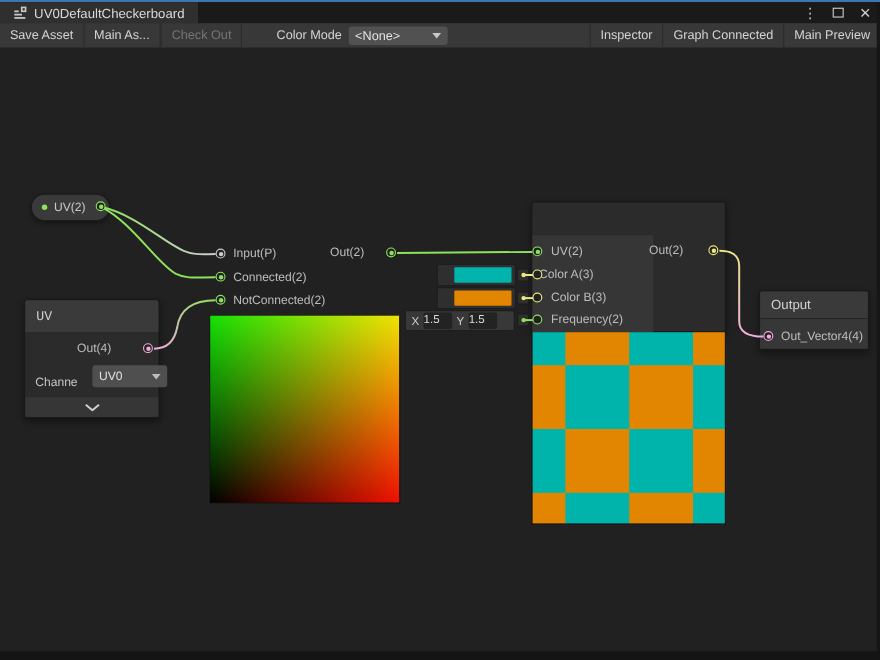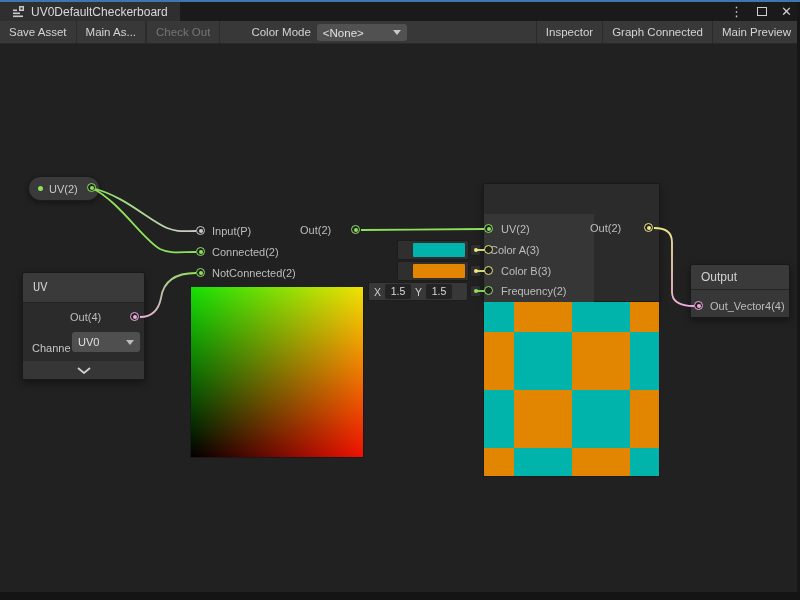--- a/index.html
+++ b/index.html
@@ -81,21 +81,21 @@
     position:absolute; z-index:2; border:1px solid #191919; border-top:none;
     background: conic-gradient(var(--color-b,#e28500) 0 25%, var(--color-a,#00b3ab) 0 50%, var(--color-b,#e28500) 0 75%, var(--color-a,#00b3ab) 0);
     background-size:116px 116px; background-position:-28px -28px;
   }
 
   .ctrl { position:absolute; background:#2f2f2f; border:1px solid #1d1d1d; border-radius:2px; z-index:3; }
   .swatch { position:absolute; z-index:4; border-radius:1px; }
   .connector { position:absolute; width:11px; height:12px; background:#2f2f2f; border:1px solid #1d1d1d; border-radius:2px; z-index:4; display:flex; align-items:center; justify-content:center; }
   .connector .cdot { width:4px; height:4px; border-radius:50%; }
   .freq-row { position:absolute; background:#383838; border:1px solid #1d1d1d; border-radius:2px; z-index:3; display:flex; align-items:center; gap:4px; padding:0 5px; font-size:10.5px; color:#cfcfcf; }
-  .num-field { width:26px; height:15px; background:#232323; border-radius:2px; text-align:center; line-height:15px; font-size:10.5px; color:#dadada; }
+  .num-field { width:26px; height:15px; background:#232323; border-radius:2px; text-align:left; line-height:15px; font-size:10.5px; color:#dadada; }
 
   .uv-dd {
     position:absolute; width:68px; height:20px; background:#4f4f4f; border-radius:3px;
     display:flex; align-items:center; padding:0 6px; font-size:11px; color:#e0e0e0; z-index:4;
   }
   .chevron-row { position:absolute; border-top:1px solid #2a2a2a; display:flex; align-items:center; justify-content:center; z-index:4; }
 
   .wires { position:absolute; left:0; top:0; z-index:5; pointer-events:none; }
 
   .edge-right { position:absolute; right:0; top:2px; width:3px; height:598px; background:#161616; z-index:20; }
@@ -156,21 +156,21 @@
     <span>UV(2)</span>
   </div>
 
   <div class="node" style="left:22px; top:228px; width:123px; height:108px;font-family:Liberation Mono, monospace;">
     <div class="node-header">
       <span>UV</span>
     </div>
   </div>
   <div class="plabel r" style="left:70px; top:266px; width:55px;">Out(4)</div>
   <div class="plabel" style="left:32px; top:297px; color:#c6c6c6;">Channe</div>
-  <div class="uv-dd" style="left:72px; top:288px;">
+  <div class="uv-dd" style="left:84px; top:288px;">
     <span>UV0</span>
     <span class="dd-arrow" style="margin-left:auto; border-top-color:#bdbdbd;"></span>
   </div>
   <div class="chevron-row" style="left:23px; top:316px; width:121px; height:19px; background:#363636;">
     <svg width="14" height="7" viewBox="0 0 14 7">
       <polyline points="1,1 7,6 13,1" fill="none" stroke="#d0d0d0" stroke-width="1.8"></polyline>
     </svg>
   </div>
 
   <div class="plabel" style="left:212px; top:180px;">Input(P)</div>

